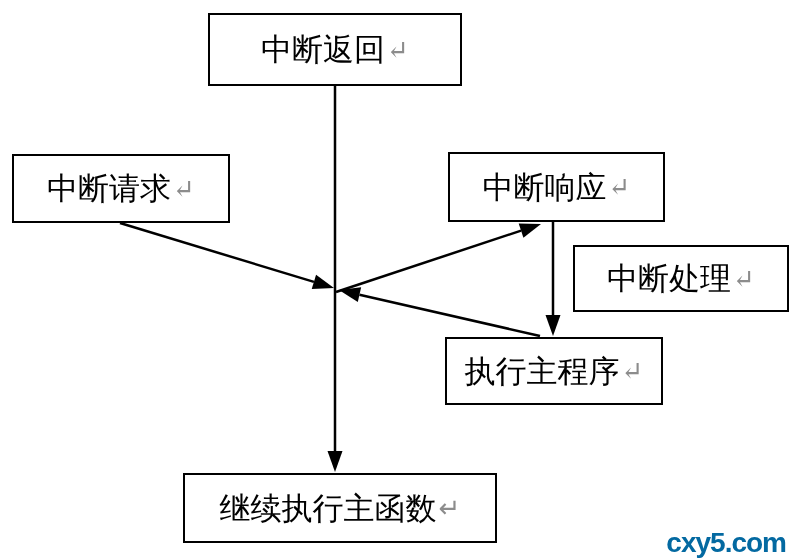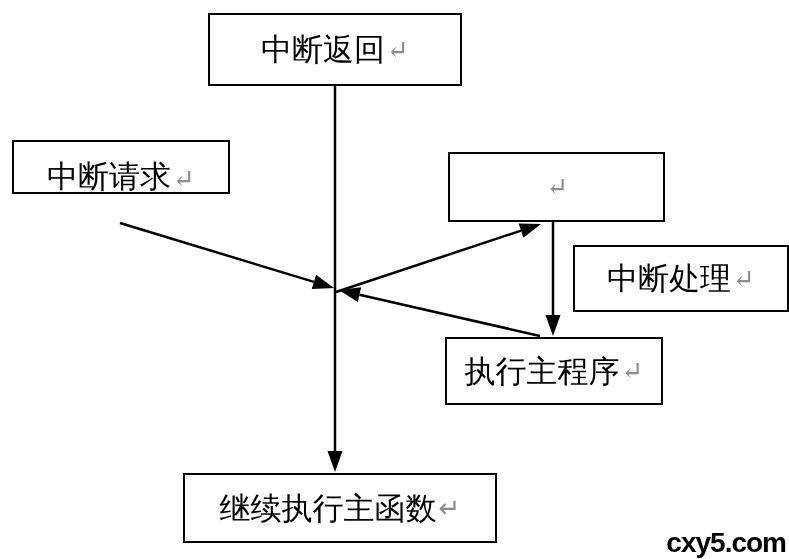--- a/index.html
+++ b/index.html
@@ -66,34 +66,35 @@
       <line x1="540" y1="336" x2="359.4707637221562" y2="294.6848513991004" stroke="#000000" stroke-width="2.5"></line>
       <polygon points="339,290 357.7976025081918,301.99583844272763 361.14392493612064,287.3738643554732" fill="#000000"></polygon>
       <line x1="553" y1="222" x2="553" y2="315" stroke="#000000" stroke-width="2.5"></line>
       <polygon points="553,336 560.5,315 545.5,315" fill="#000000"></polygon>
     </svg>
   <div id="nodes-layer">
       <div class="node" style="left: 208px; top: 13px; width: 254px; height: 73px; border-color: rgb(0, 0, 0); background: rgb(255, 255, 255);">
         <span class="label">中断返回</span>
         <span class="retmark" style="color: rgb(140, 140, 140);">↵</span>
       </div>
-      <div class="node" style="left: 12px; top: 140px; width: 218px; height: 54px; border-color: rgb(0, 0, 0); background: rgb(255, 255, 255); align-items: flex-end;">
+      <div class="node" style="left: 12px; top: 154px; width: 218px; height: 69px; border-color: rgb(0, 0, 0); background: rgb(255, 255, 255);">
         <span class="label">中断请求</span>
         <span class="retmark" style="color: rgb(140, 140, 140);">↵</span>
       </div>
       <div class="node" style="left: 448px; top: 152px; width: 217px; height: 70px; border-color: rgb(0, 0, 0); background: rgb(255, 255, 255);">
+        <span class="label">中断响应</span>
         <span class="retmark" style="color: rgb(140, 140, 140);">↵</span>
       </div>
       <div class="node" style="left: 573px; top: 245px; width: 216px; height: 67px; border-color: rgb(0, 0, 0); background: rgb(255, 255, 255);">
         <span class="label">中断处理</span>
         <span class="retmark" style="color: rgb(140, 140, 140);">↵</span>
       </div>
       <div class="node" style="left: 445px; top: 337px; width: 218px; height: 68px; border-color: rgb(0, 0, 0); background: rgb(255, 255, 255);">
         <span class="label">执行主程序</span>
         <span class="retmark" style="color: rgb(140, 140, 140);">↵</span>
       </div>
       <div class="node" style="left: 183px; top: 473px; width: 314px; height: 70px; border-color: rgb(0, 0, 0); background: rgb(255, 255, 255); font-family: Liberation Serif, serif;">
         <span class="label">继续执行主函数</span>
         <span class="retmark" style="color: rgb(140, 140, 140);">↵</span>
       </div>
     </div>
-  <div class="watermark" style="color: #000000;">cxy5.com</div>
+  <div class="watermark" style="color: #0369a1;">cxy5.com</div>
 </div>
 
 </body></html>

